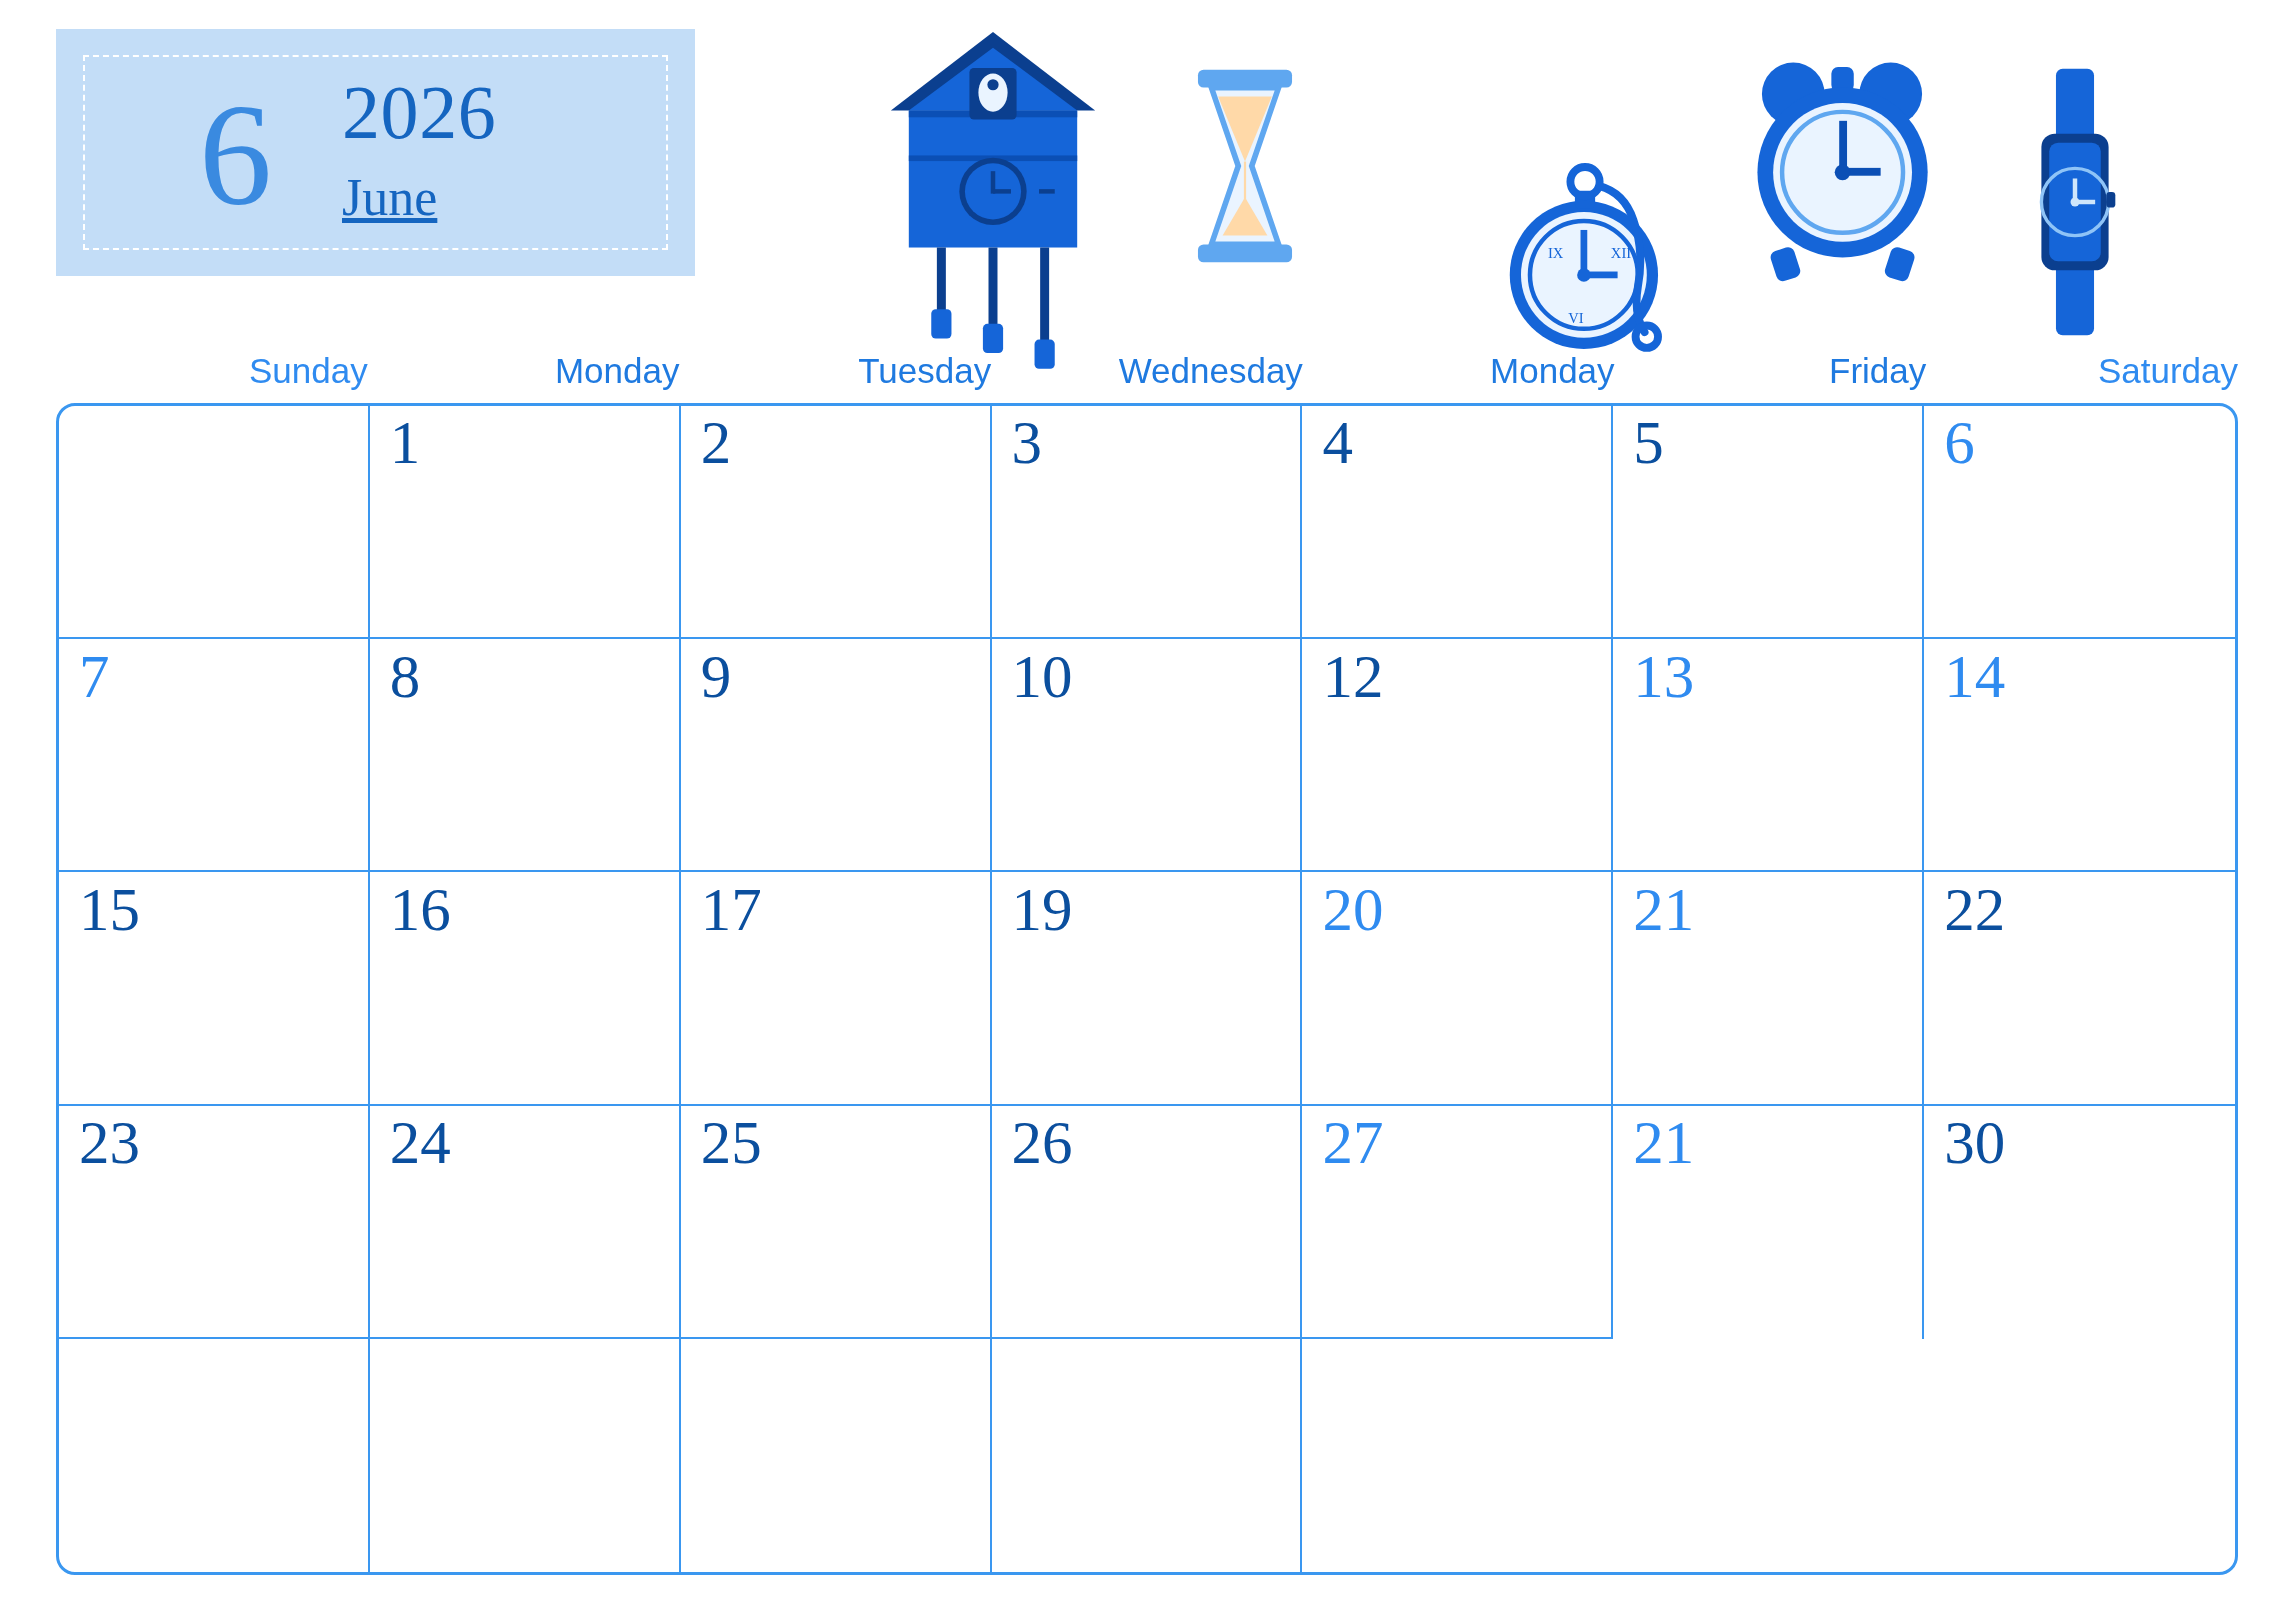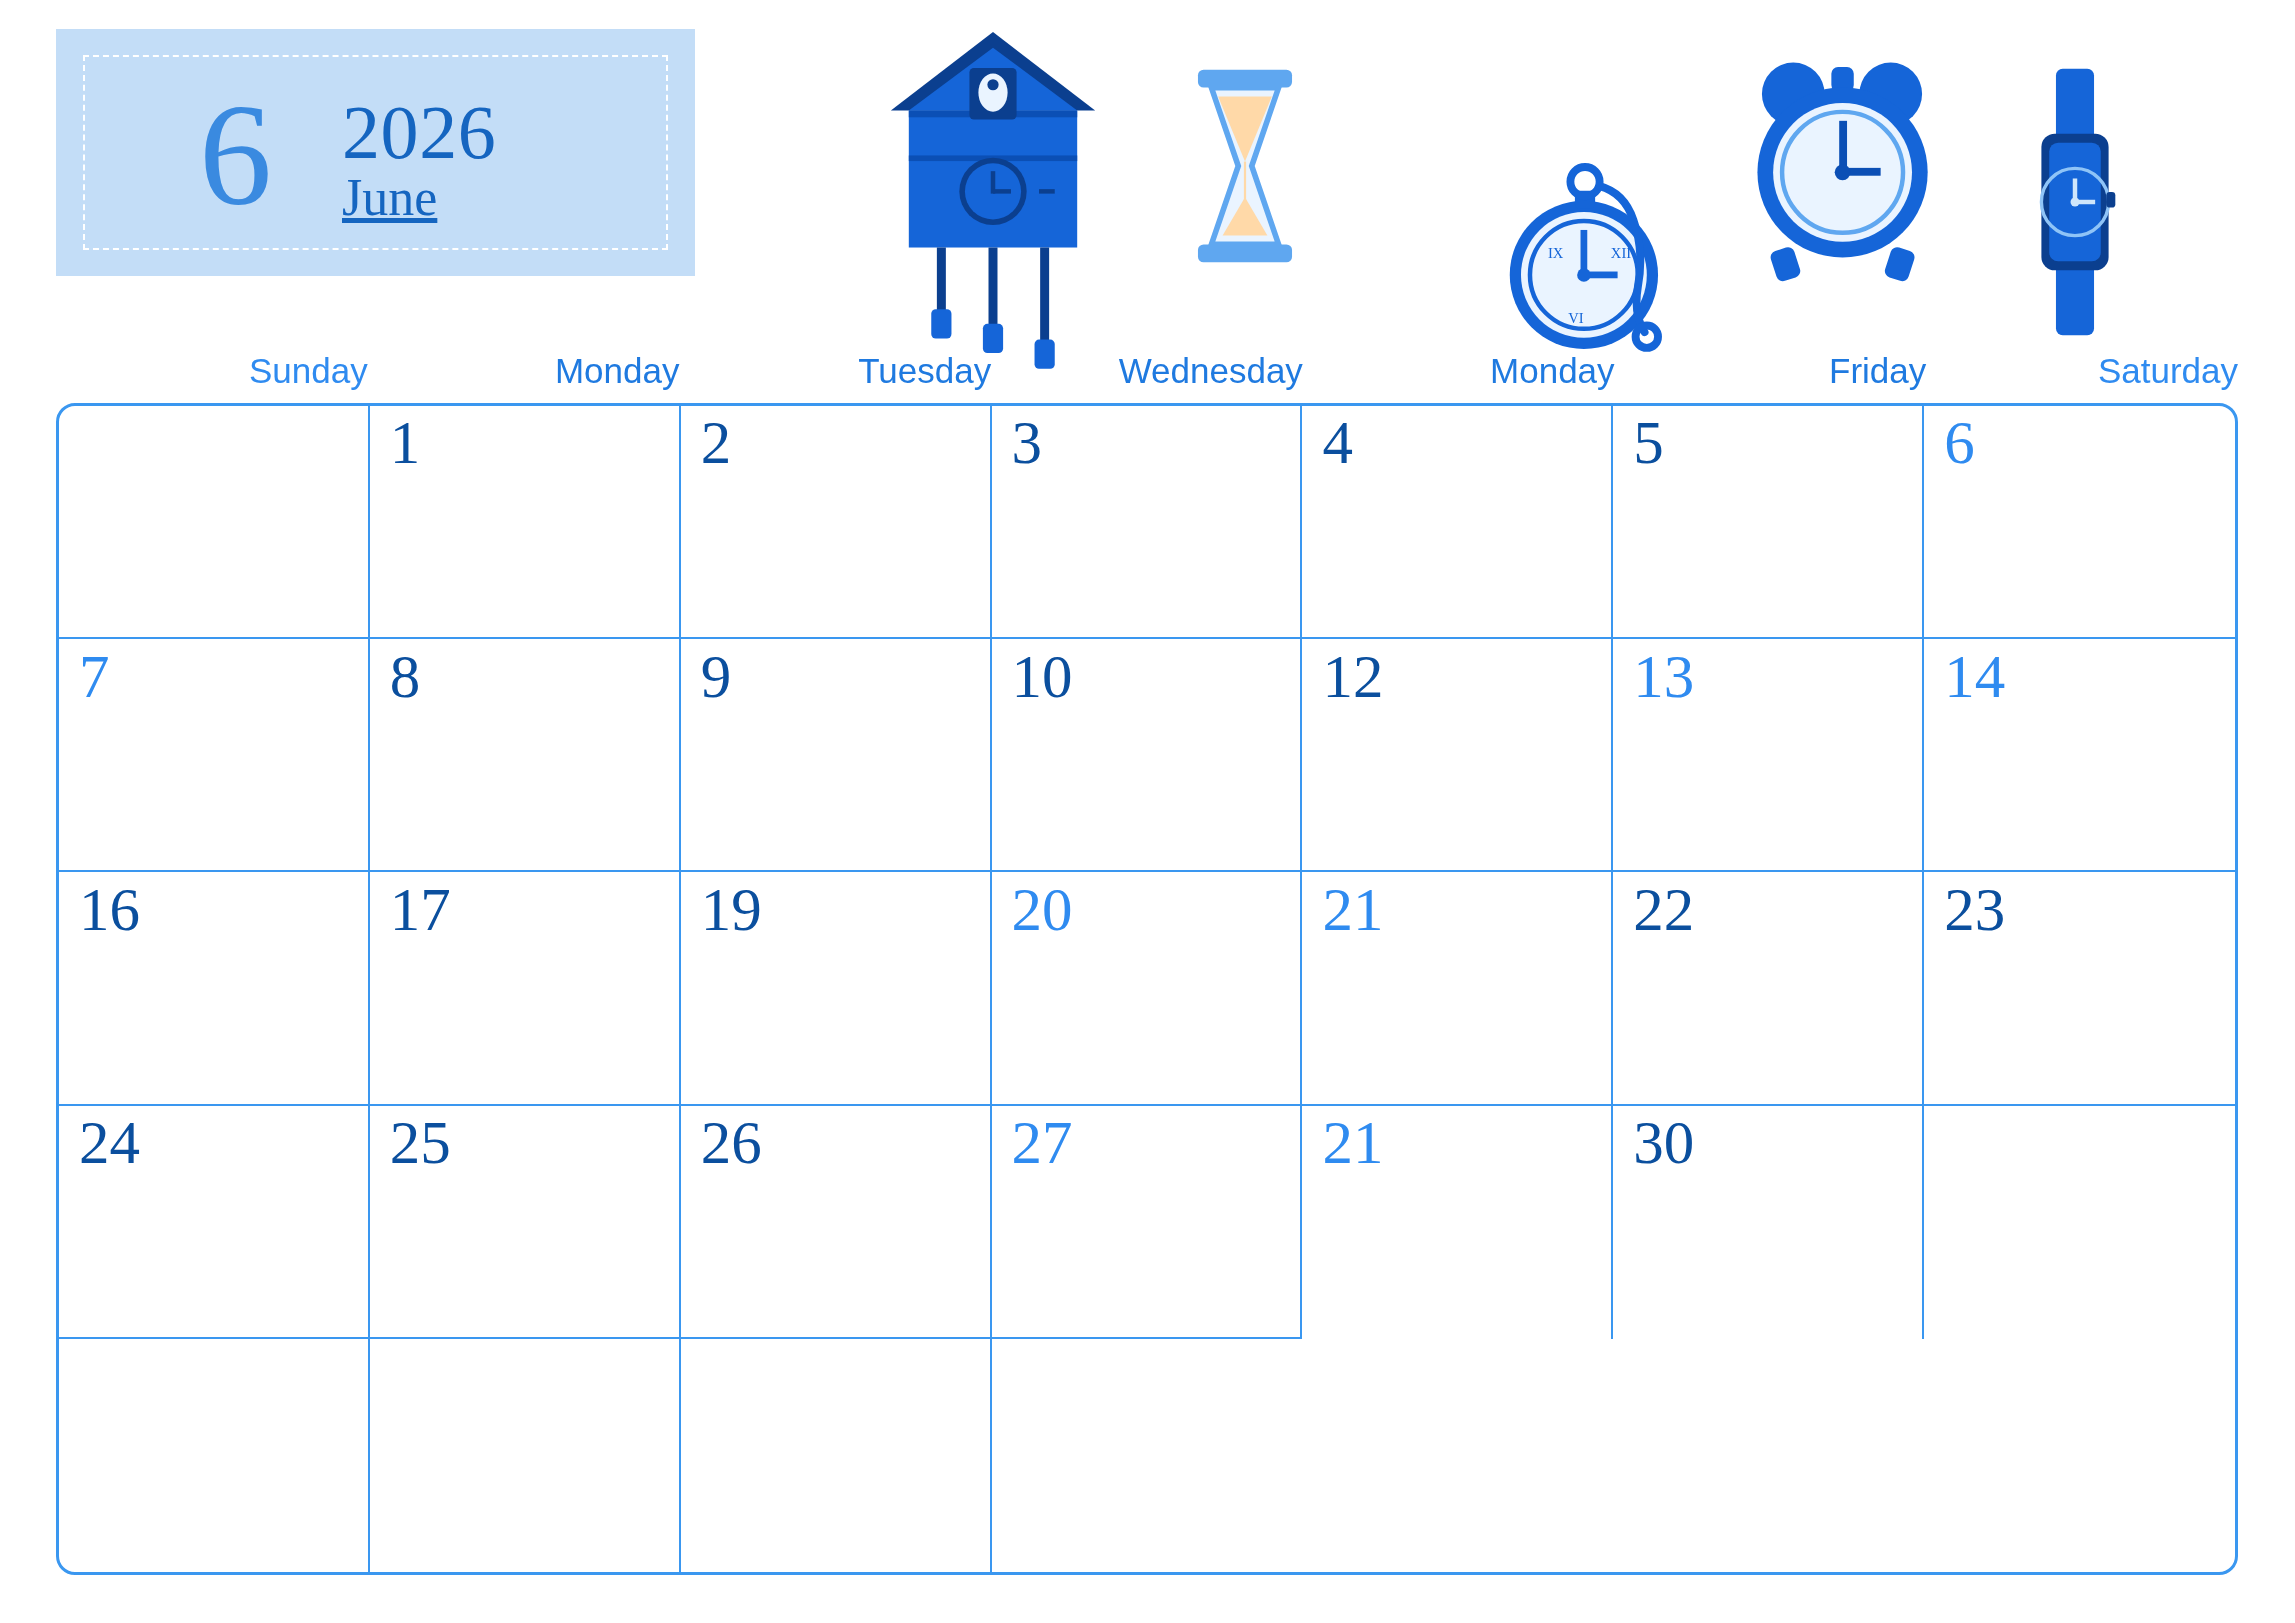--- a/index.html
+++ b/index.html
@@ -39,21 +39,21 @@
     left: 143px;
     top: 53px;
     font-size: 146px;
     line-height: 1;
     color: #3a8ae0;
     font-family: "Liberation Serif", serif;
   }
   #month-year {
     position: absolute;
     left: 286px;
-    top: 65px;
+    top: 45px;
     font-size: 76px;
     line-height: 1;
     color: #1565c0;
     letter-spacing: 0.6px;
     text-align: right;
   }
   #month-name {
     position: absolute;
     left: 286px;
     top: 143px;
@@ -266,20 +266,23 @@
       <span class="daynum">12</span>
     </div>
   <div class="cell">
       <span class="daynum weekend">13</span>
     </div>
 
   <div class="cell">
       <span class="daynum weekend">14</span>
     </div>
   <div class="cell">
+      <span class="daynum">15</span>
+    </div>
+  <div class="cell">
       <span class="daynum">16</span>
     </div>
   <div class="cell">
       <span class="daynum">17</span>
     </div>
   <div class="cell">
       <span class="daynum">19</span>
     </div>
   <div class="cell">
       <span class="daynum weekend">20</span>

